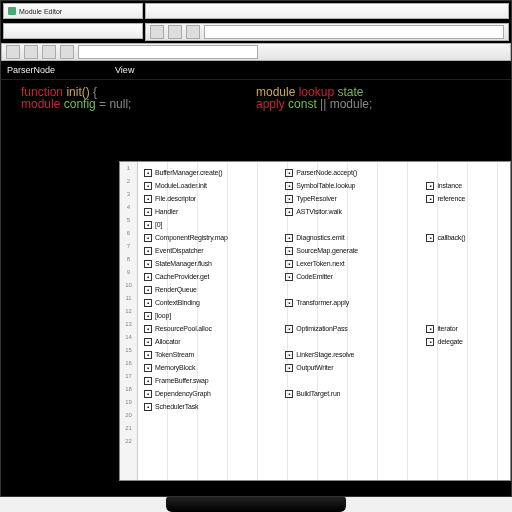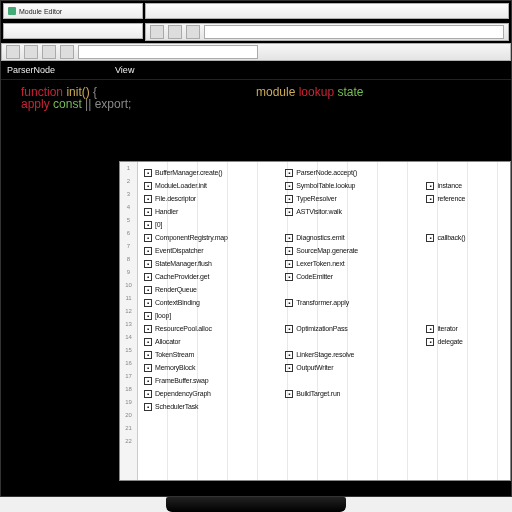--- a/index.html
+++ b/index.html
@@ -78,24 +78,29 @@
         <span class="kw-yel">init()</span>
         <span class="kw-gry">{</span>
       </div>
       <div>
         <span class="kw-yel">module</span>
         <span class="kw-red">lookup</span>
         <span class="kw-grn">state</span>
       </div>
     </div>
     <div class="code-row">
+      <div class="code-left">
+        <span class="kw-red">module</span>
+        <span class="kw-grn">config</span>
+        <span class="kw-gry">= null;</span>
+      </div>
       <div>
         <span class="kw-red">apply</span>
         <span class="kw-grn">const</span>
-        <span class="kw-gry">|| export;</span>
+        <span class="kw-gry">|| module;</span>
       </div>
     </div>
   </div>
 
   <div class="panel">
     <div class="panel-inner">
       <div class="gutter" id="gutter">
           <div class="gnum">1</div>
           <div class="gnum">2</div>
           <div class="gnum">3</div>

